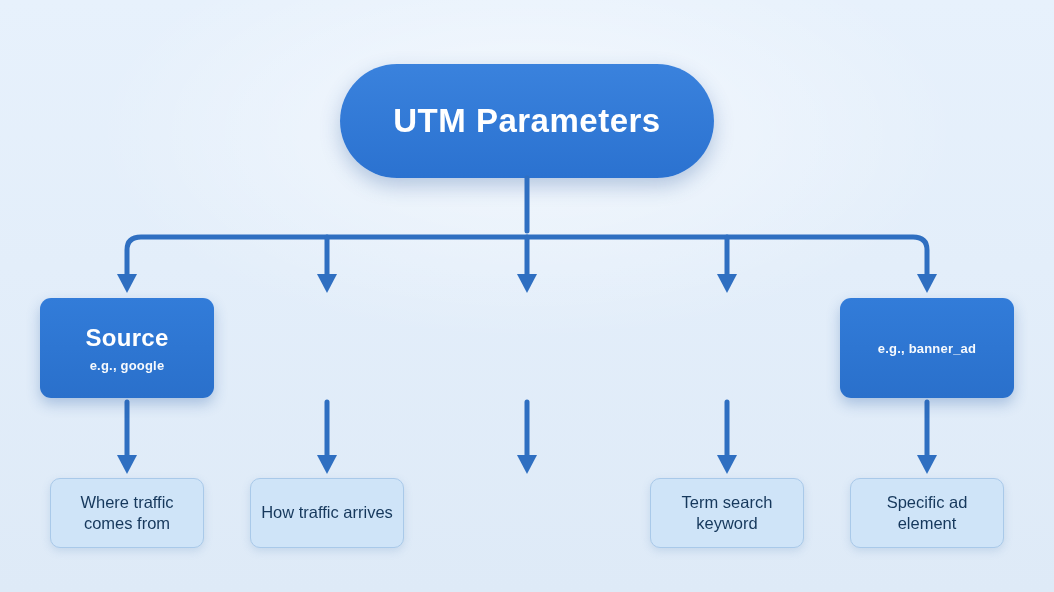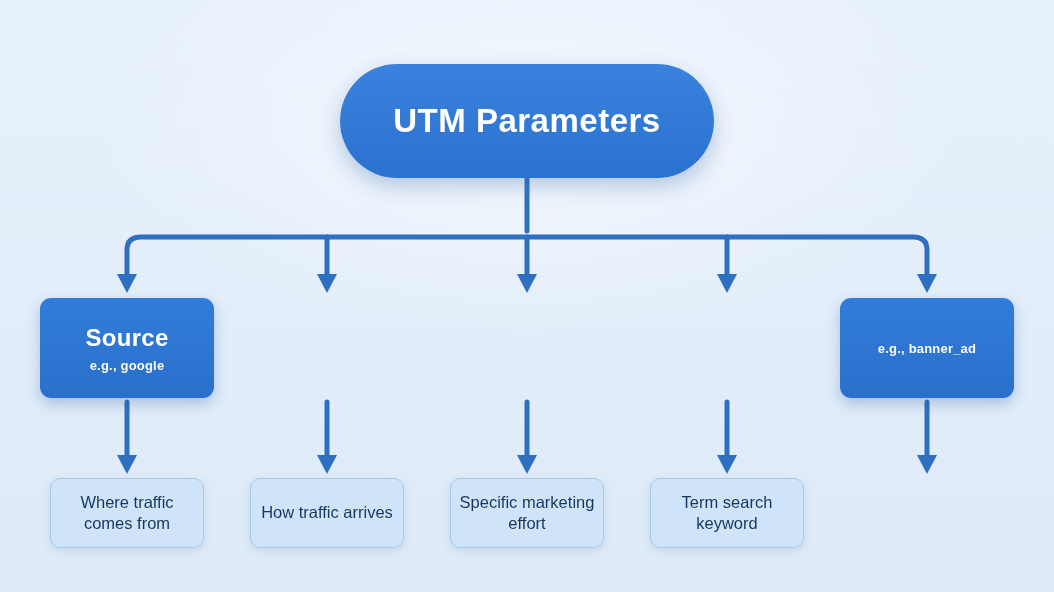--- a/index.html
+++ b/index.html
@@ -119,20 +119,20 @@
   <div class="param-box col-4">
     <span class="param-example">e.g., banner_ad</span>
   </div>
 
   <div class="desc-box d-0">
     <span class="desc-text">Where traffic comes from</span>
   </div>
   <div class="desc-box d-1">
     <span class="desc-text">How traffic arrives</span>
   </div>
-  <div class="desc-box d-2">
-    <span class="desc-text">Specific marketing effort</span>
-  </div>
   <div class="desc-box d-3">
     <span class="desc-text">Term search keyword</span>
+  </div>
+  <div class="desc-box d-4">
+    <span class="desc-text">Specific ad element</span>
   </div>
 
 </div>
 
 </body></html>

